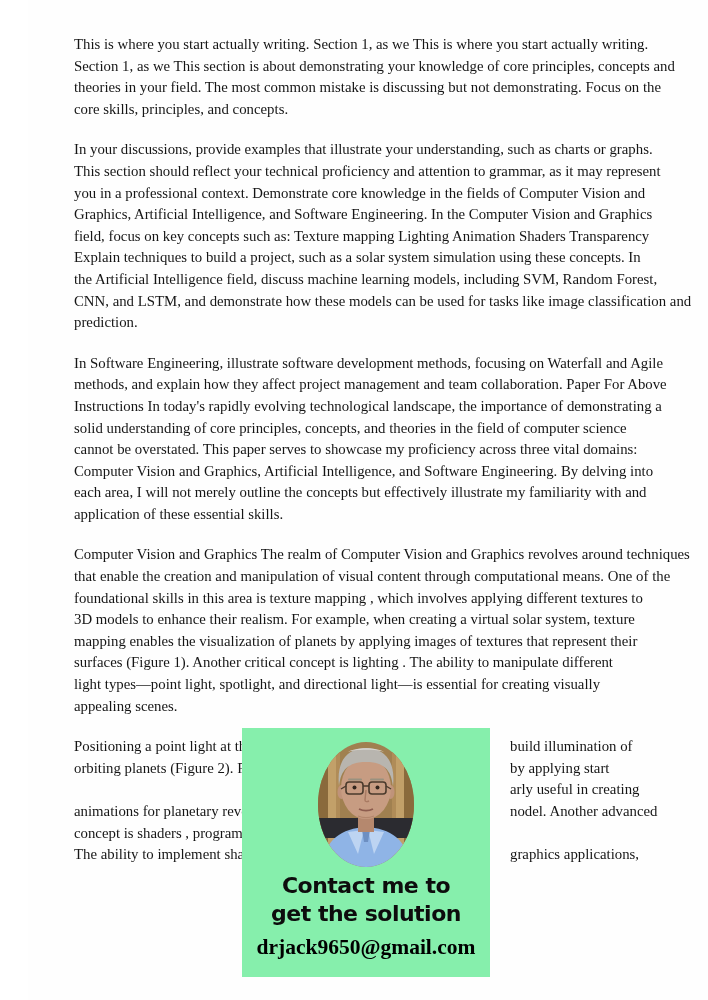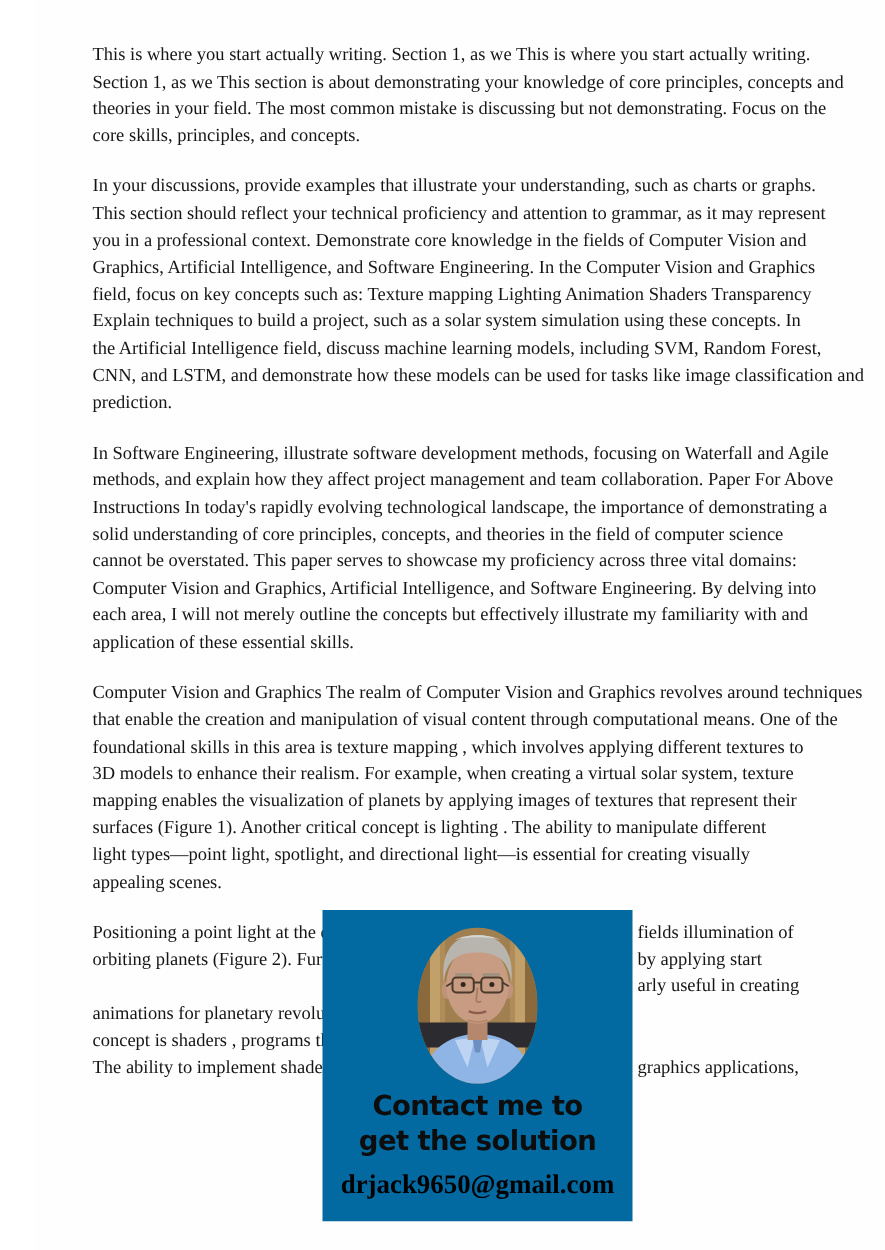--- a/index.html
+++ b/index.html
@@ -37,25 +37,25 @@
     height: 21.6px;
     white-space: nowrap;
   }
   .covered-par .rfrag {
     position: absolute;
     left: 436px;
     top: 0;
   }
   .contact-overlay {
     position: absolute;
-    left: 230px;
+    left: 214px;
     top: 728px;
     width: 248px;
     height: 249px;
-    background: #0369a1;
+    background: #86efac;
     z-index: 5;
     display: flex;
     flex-direction: column;
     align-items: center;
     padding-top: 14px;
     box-sizing: border-box;
   }
   .portrait {
     width: 96px;
     height: 125px;
@@ -112,31 +112,32 @@
 foundational skills in this area is texture mapping , which involves applying different textures to
 3D models to enhance their realism. For example, when creating a virtual solar system, texture
 mapping enables the visualization of planets by applying images of textures that represent their
 surfaces (Figure 1). Another critical concept is lighting . The ability to manipulate different
 light types—point light, spotlight, and directional light—is essential for creating visually
 appealing scenes.</p>
 
     <div class="covered-par">
       <div class="tline">
         <span>Positioning a point light at the c</span>
-        <span class="rfrag">fields illumination of</span>
+        <span class="rfrag">build illumination of</span>
       </div>
       <div class="tline">
         <span>orbiting planets (Figure 2). Furt</span>
         <span class="rfrag">by applying start</span>
       </div>
       <div class="tline">
         <span class="rfrag">arly useful in creating</span>
       </div>
       <div class="tline">
         <span>animations for planetary revolut</span>
+        <span class="rfrag">nodel. Another advanced</span>
       </div>
       <div class="tline">
         <span>concept is shaders , programs th</span>
       </div>
       <div class="tline">
         <span>The ability to implement shader</span>
         <span class="rfrag">graphics applications,</span>
       </div>
     </div>
   </div>

